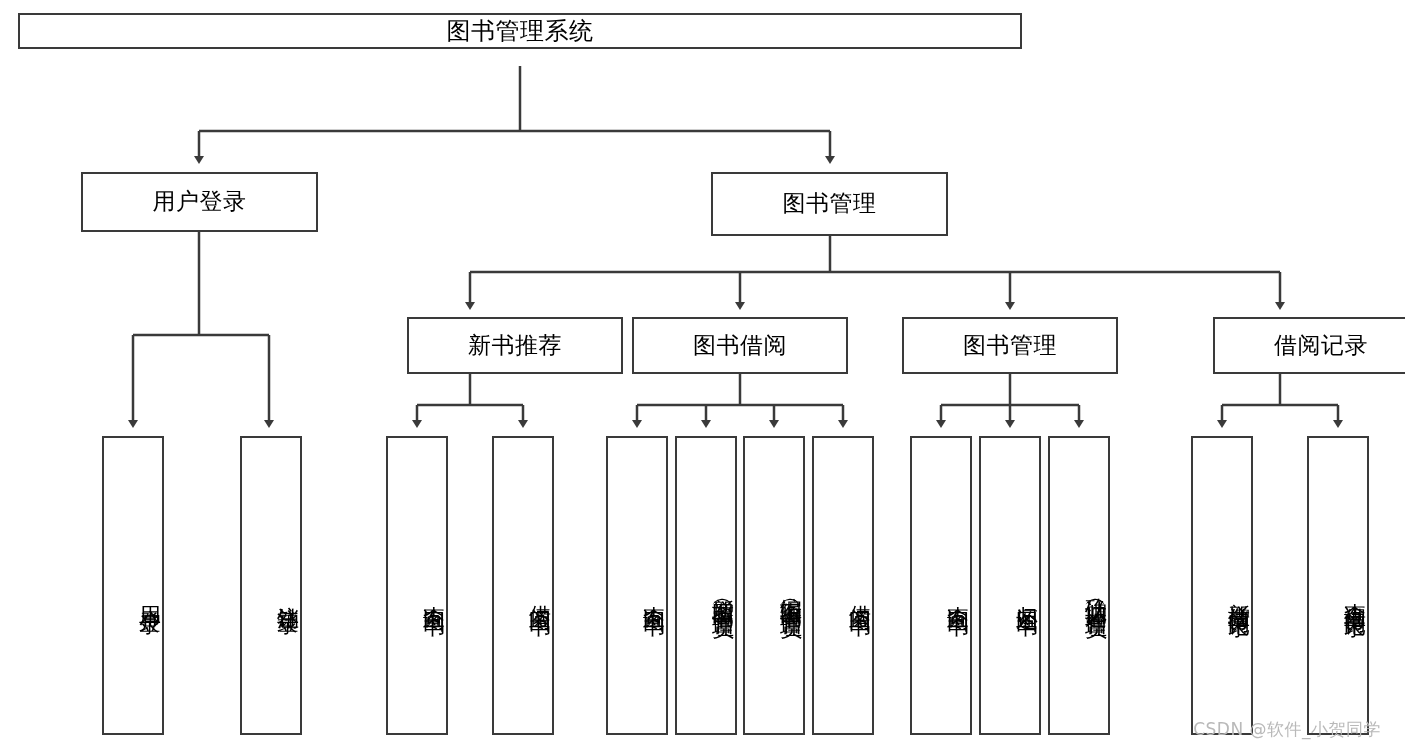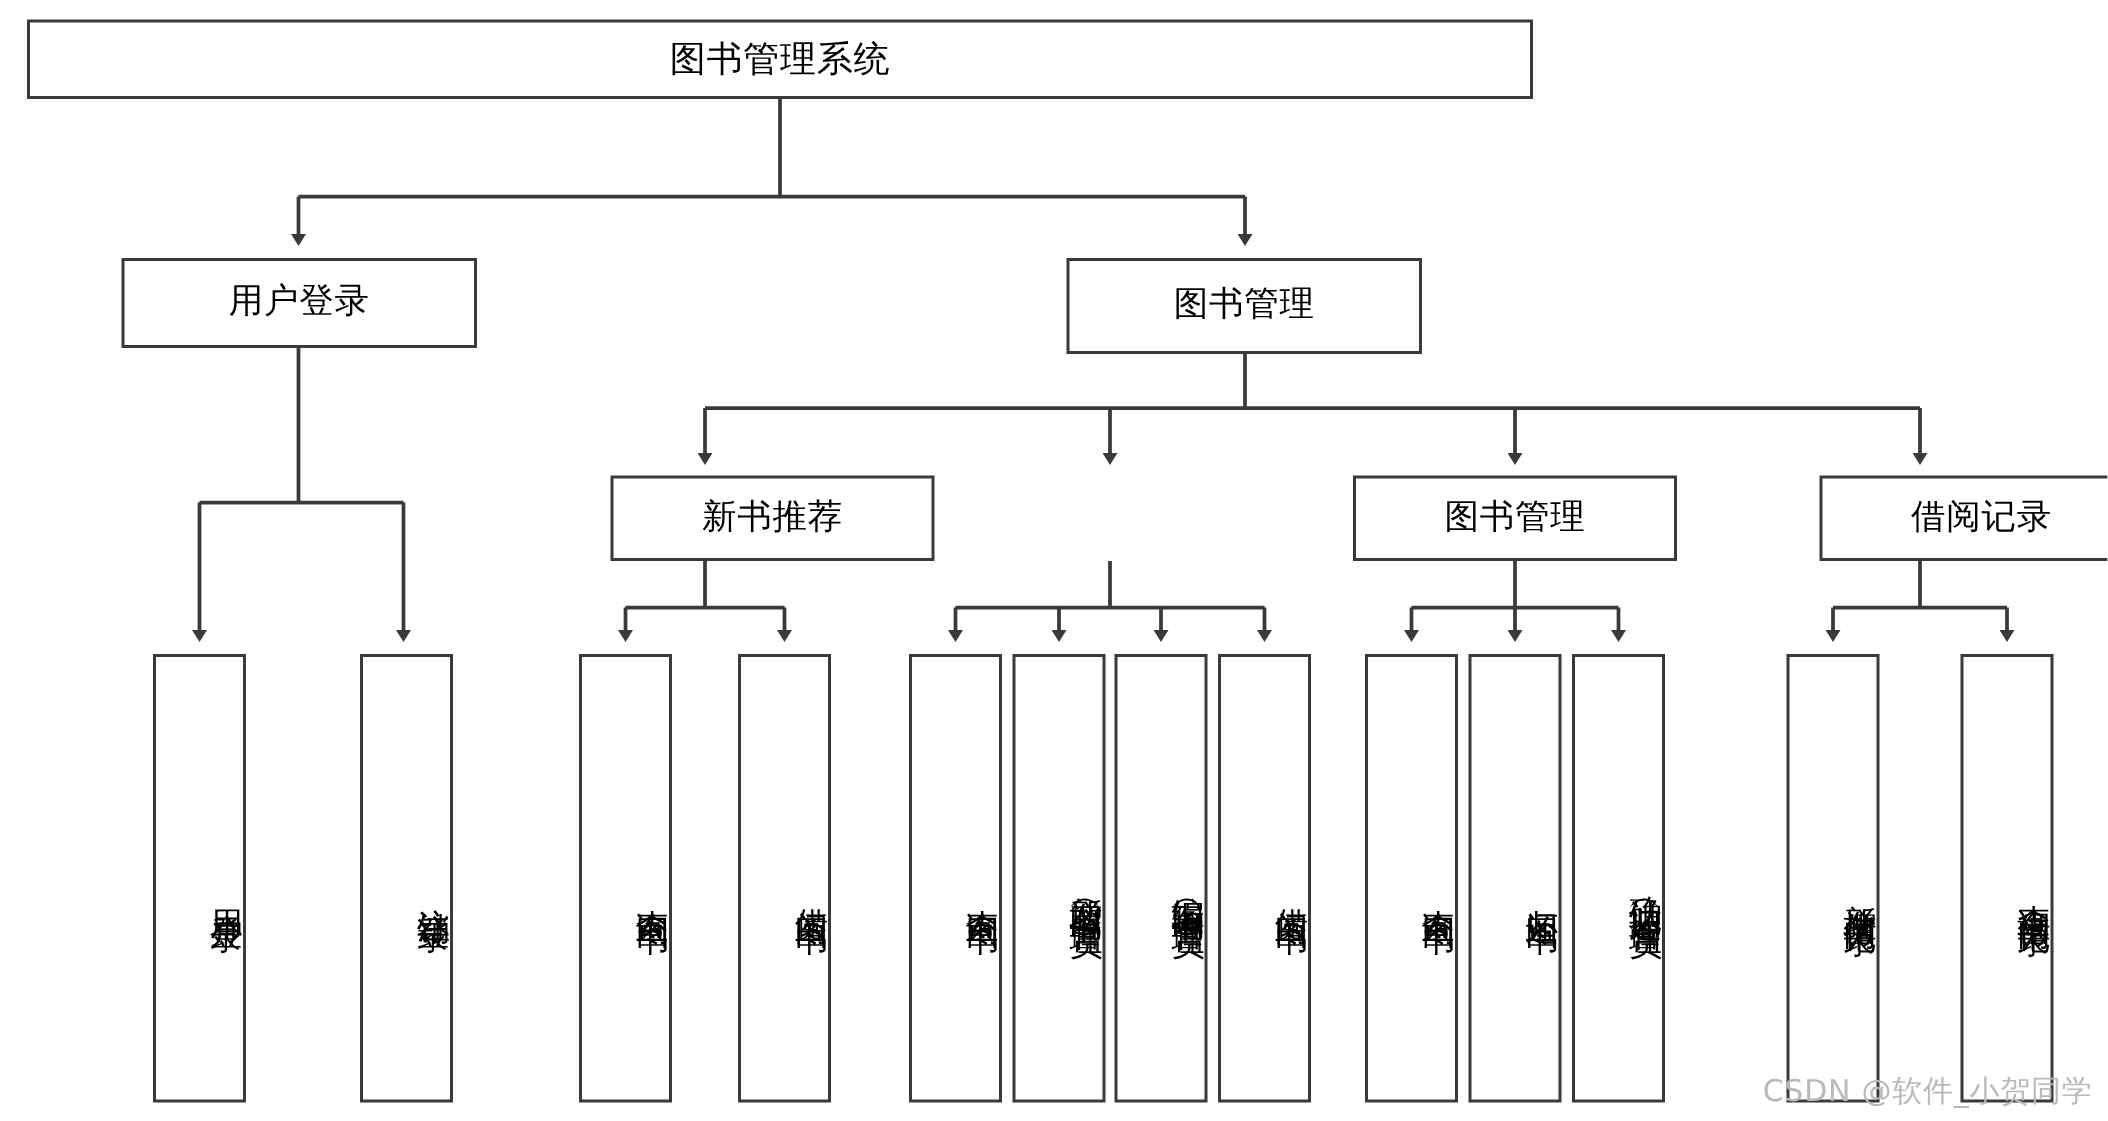--- a/index.html
+++ b/index.html
@@ -54,23 +54,23 @@
     letter-spacing: 3px;
   }
   .node.v .vtext {
     writing-mode: vertical-rl;
     text-orientation: upright;
     display: block;
     white-space: nowrap;
   }
   .watermark {
     position: absolute;
-    right: 10px;
+    right: 24px;
     bottom: 6px;
-    font-size: 20px;
+    font-size: 17px;
     color: #b9b9b9;
     letter-spacing: 0.5px;
     white-space: nowrap;
   }
 </style>
 </head>
 <body>
 
 <div id="canvas">
 
@@ -117,33 +117,36 @@
       <path d="M1010,405 L1010,424" marker-end="url(#arrow)"></path>
       <path d="M1079,405 L1079,424" marker-end="url(#arrow)"></path>
 
       <path d="M1280,374 L1280,405"></path>
       <path d="M1222,405 L1338,405"></path>
       <path d="M1222,405 L1222,424" marker-end="url(#arrow)"></path>
       <path d="M1338,405 L1338,424" marker-end="url(#arrow)"></path>
     </g>
   </svg>
 
-  <div class="node h root" style="left:18px; top:13px; width:1004px; height:53px;">
+  <div class="node h root" style="left:18px; top:13px; width:1004px; height:36px;">
     <span>图书管理系统</span>
   </div>
 
   <div class="node h" style="left:81px; top:172px; width:237px; height:60px;">
     <span>用户登录</span>
   </div>
   <div class="node h" style="left:711px; top:172px; width:237px; height:64px;">
     <span>图书管理</span>
   </div>
 
   <div class="node h" style="left:362px; top:317px; width:216px; height:57px;margin-left:45px;">
     <span>新书推荐</span>
+  </div>
+  <div class="node h" style="left:632px; top:317px; width:216px; height:57px;">
+    <span>图书借阅</span>
   </div>
   <div class="node h" style="left:902px; top:317px; width:216px; height:57px;">
     <span>图书管理</span>
   </div>
   <div class="node h" style="left:1172px; top:317px; width:216px; height:57px;margin-left:41px;">
     <span>借阅记录</span>
   </div>
 
   <div class="node v" style="left:102px; top:436px; width:62px; height:299px;">
     <span class="vtext">用户登录</span>

